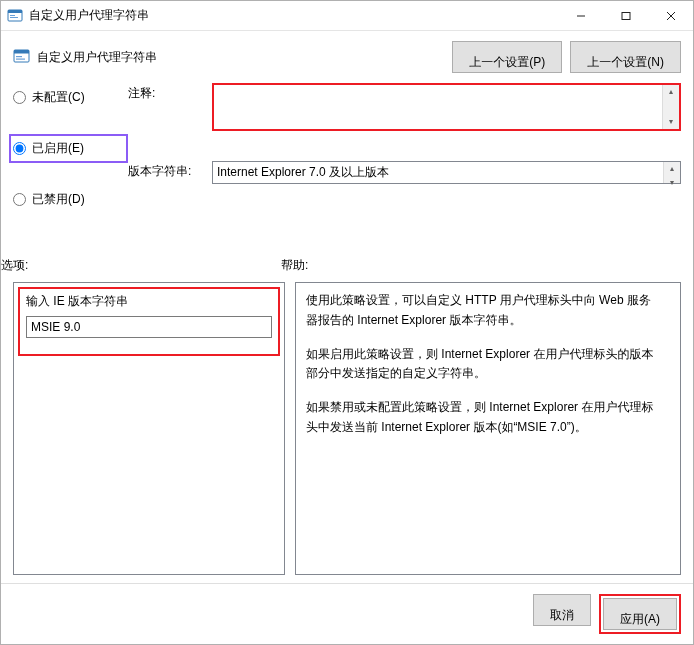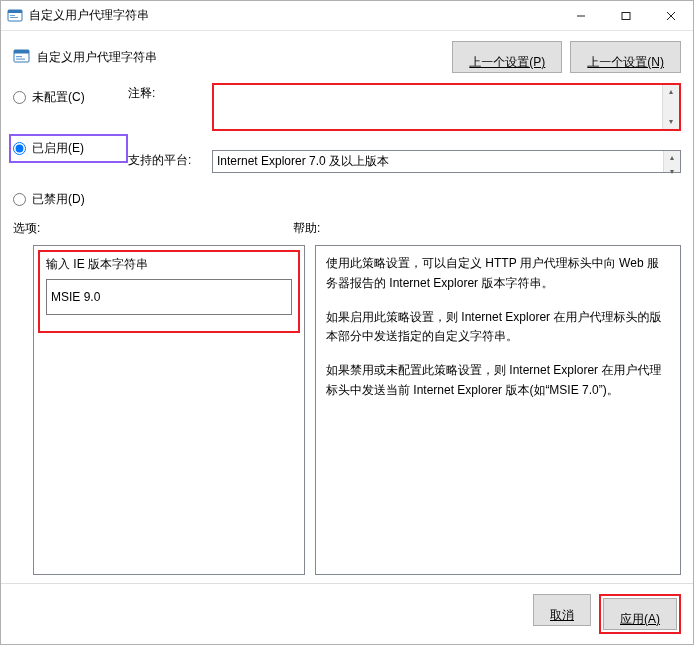--- a/index.html
+++ b/index.html
@@ -47,21 +47,20 @@
   }
   .header-row .hlabel { flex: 0 0 auto; }
   .nav-buttons { margin-left: auto; display: flex; gap: 8px; }
   button.std {
     font: inherit;
     height: 32px;
     padding: 12px 16px;
     background: #e1e1e1;
     border: 1px solid #adadad;
     cursor: default;
-    text-decoration: underline;
   }
   button.highlight { border: 1px solid #0078d7; background: #e5f1fb; }
   
   .config-area {
     display: flex;
     padding: 6px 12px 8px 12px;
     position: relative;
   }
   .radio-col {
     width: 115px;
@@ -72,21 +71,21 @@
   .radio-item {
     display: flex; align-items: center; gap: 6px;
     font-size: 12px;
   }
   .radio-item input { margin: 0; }
   .radio-red {
     border: 2px solid #8b5cf6;
     padding: 4px 6px 4px 2px;
     margin-left: -4px;
   }
-  .fields-col { flex: 1; display: flex; flex-direction: column; gap: 13px; }
+  .fields-col { flex: 1; display: flex; flex-direction: column; gap: 24px; }
   .field-row { display: flex; align-items: flex-start; gap: 8px; margin-bottom: 6px; }
   .field-label { width: 76px; text-align: left; padding-top: 2px; }
   .sunken {
     flex: 1;
     border: 1px solid #828790;
     background: #fff;
     position: relative;
     min-height: 20px;
     display: flex; align-items: flex-end;
     padding: 2px 4px;
@@ -97,52 +96,52 @@
     border-left: 1px solid #dcdcdc;
     position: absolute; right: 0; top: 0; bottom: 0;
     display: flex; flex-direction: column; justify-content: space-between;
     align-items: center;
     font-size: 8px; color: #606060;
   }
   .vscroll span { line-height: 14px; }
   .red-box { border: 2px solid #ed1c24; }
   
   .mid-labels {
-    display: flex; padding: 4px 12px 2px 12px;
+    display: flex; padding: 4px 12px 2px 0; margin-top: 37px;
   }
   .mid-labels .left { width: 280px; }
   
   .panes {
     display: flex; gap: 10px;
     padding: 6px 12px 8px 12px;
     flex: 1;
     min-height: 0;
   }
   .pane {
     border: 1px solid #828790;
     background: #fff;
     position: relative;
     display: flex; flex-direction: column;
   }
-  .pane.left { width: 272px; margin-left: 20px; }
+  .pane.left { width: 272px; }
   .pane.right { flex: 1; }
   .pane-inner {
     padding: 8px 10px;
     overflow: hidden;
   }
   .ie-group {
     border: 2px solid #ed1c24;
     padding: 4px 6px 16px 6px;
     margin: -4px -6px 0 -6px;
   }
   .ie-group .ie-label { margin-bottom: 6px; }
   input.textbox {
     font: inherit;
     width: 100%;
-    height: 36px;
+    height: 22px;
     border: 1px solid #7a7a7a;
     padding: 2px 4px;
     background: #fff;
   }
   .help-text p { margin: 0 8px 14px 0; line-height: 1.65; }
   
   .footer {
     border-top: 1px solid #dfdfdf;
     padding: 10px 12px;
     display: flex; justify-content: flex-end; gap: 8px;
@@ -222,21 +221,21 @@
         <div class="field-label">注释:</div>
         <div class="sunken two-line red-box">
           <span></span>
           <div class="vscroll">
               <span>▴</span>
               <span>▾</span>
             </div>
         </div>
       </div>
       <div class="field-row">
-        <div class="field-label">支持的平台:</div>
+        <div class="field-label">版本字符串:</div>
         <div class="sunken">
           <span>Internet Explorer 7.0 及以上版本</span>
           <div class="vscroll">
               <span>▴</span>
               <span>▾</span>
             </div>
         </div>
       </div>
     </div>
   </div>

